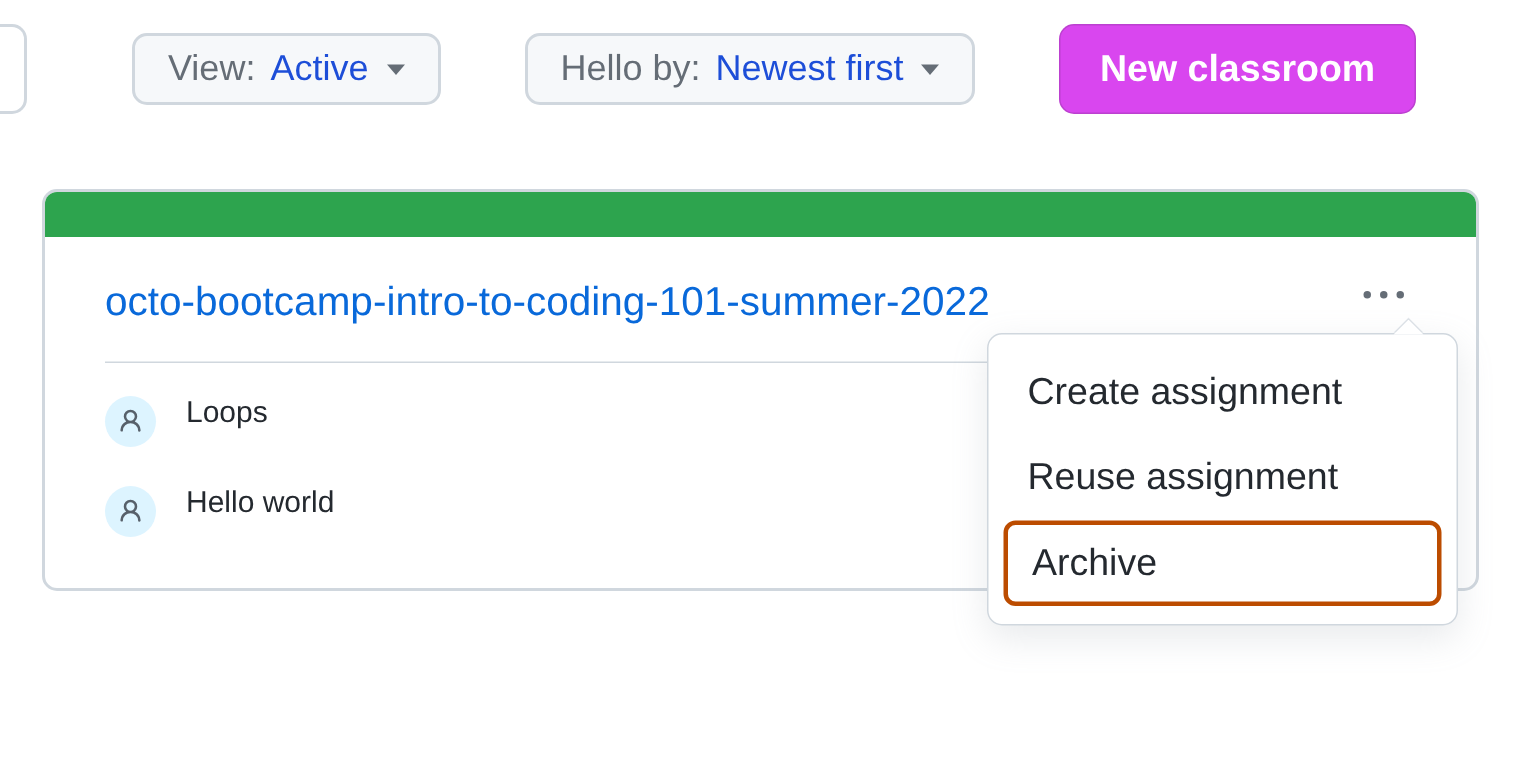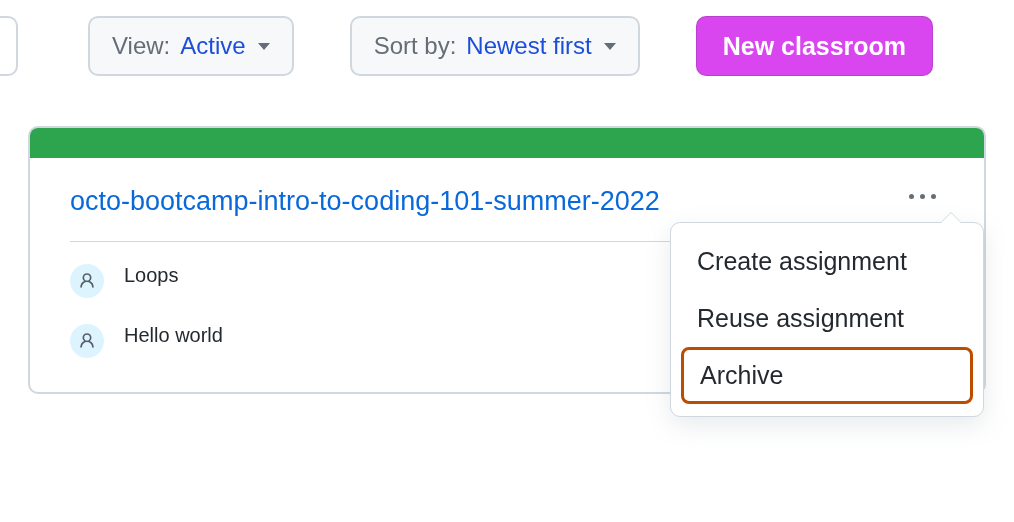--- a/index.html
+++ b/index.html
@@ -21,21 +21,21 @@
     .partial-box {
       width: 18px;
       height: 60px;
       border: 2px solid #d0d7de;
       border-left: none;
       border-radius: 0 10px 10px 0;
       background: #fff;
     }
     .spacer-a { width: 42px; }
     .dropdown-btn {
-      height: 60px;
+      height: 48px;
       padding: 0 22px;
       border: 2px solid #d0d7de;
       border-radius: 10px;
       background: #f6f8fa;
       font-size: 24px;
       display: flex;
       align-items: center;
       gap: 10px;
       cursor: pointer;
       white-space: nowrap;
@@ -126,21 +126,21 @@
     .person-badge {
       width: 34px; height: 34px;
       border-radius: 50%;
       background: #ddf4ff;
       display: flex;
       align-items: center; justify-content: center;
     }
     .person-badge svg { width: 18px; height: 18px; fill: #57606a; }
     .menu {
       position: absolute;
-      right: 0;
+      right: 12px;
       top: 94px;
       background: #ffffff;
       border: 1px solid #d0d7de;
       border-radius: 10px;
       box-shadow: 0 8px 24px rgba(140,149,159,0.2);
       width: 314px;
       padding: 10px 0 12px 0;
     }
     .menu::before {
       content: "";
@@ -175,21 +175,21 @@
 
   <div class="dropdown-btn">
     <span class="prefix">View:</span>
     <span class="value">Active</span>
     <span class="caret"></span>
   </div>
 
   <div class="spacer-b"></div>
 
   <div class="dropdown-btn">
-    <span class="prefix">Sort by:</span>
+    <span class="prefix">Hello by:</span>
     <span class="value">Newest first</span>
     <span class="caret"></span>
   </div>
 
   <div class="spacer-b"></div>
 
   <button class="primary-btn">
     <span>New classroom</span>
   </button>
 </div>

